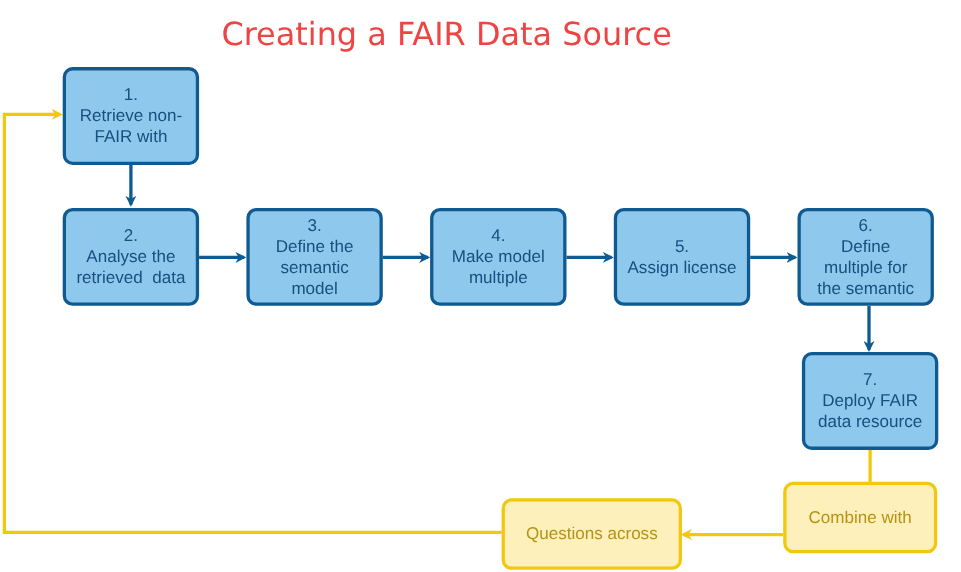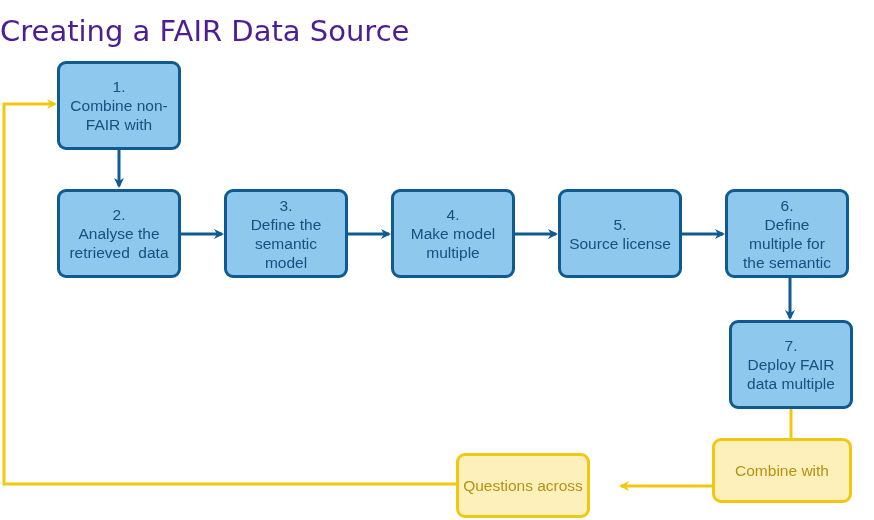--- a/index.html
+++ b/index.html
@@ -1,17 +1,17 @@
 <!DOCTYPE html>
 <html><head>
 <meta charset="utf-8">
 <style>
   html, body { margin:0; padding:0; background:#ffffff; }
   body { width:874px; height:520px; position:relative; overflow:hidden; font-family:"Liberation Sans", sans-serif; }
-  .title { position:absolute; left:0; width:812px; top:14px; text-align:left; font-family:"DejaVu Sans", sans-serif; font-size:29px; color:#4c1d95; letter-spacing:0px; }
+  .title { position:absolute; left:0; width:812px; top:14px; text-align:center; font-family:"DejaVu Sans", sans-serif; font-size:29px; color:#ef4444; letter-spacing:0px; }
   .box { position:absolute; box-sizing:border-box; border-radius:9px; display:flex; flex-direction:column; align-items:center; justify-content:center; text-align:center; font-size:15.5px; line-height:19px; }
   .blue { background:#8ec8ec; border:3px solid #0e5a91; color:#174f7e; }
   .yellow { background:#fdf0bb; border:3px solid #f2c80f; color:#b79212; }
   svg.conn { position:absolute; left:0; top:0; }
 </style>
 </head>
 <body>
 
 <div class="title">Creating a FAIR Data Source</div>
 
@@ -30,21 +30,21 @@
   <line x1="515" y1="234" x2="556" y2="234" stroke="#0e5a91" stroke-width="3" marker-end="url(#ab)"></line>
   <line x1="682" y1="234" x2="723" y2="234" stroke="#0e5a91" stroke-width="3" marker-end="url(#ab)"></line>
   <line x1="790" y1="278" x2="790" y2="318" stroke="#0e5a91" stroke-width="3" marker-end="url(#ab)"></line>
   <line x1="791" y1="408" x2="791" y2="451" stroke="#f2c80f" stroke-width="3" marker-end="url(#ay)"></line>
   <line x1="712" y1="486" x2="621" y2="486" stroke="#f2c80f" stroke-width="3" marker-end="url(#ay)"></line>
   <polyline points="456,484 4,484 4,104 55,104" fill="none" stroke="#f2c80f" stroke-width="3" stroke-linejoin="miter" marker-end="url(#ay)"></polyline>
 </svg>
 
 <div class="box blue" style="left:57px;top:61px;width:124px;height:89px;">
   <div>1.</div>
-  <div>Combine non-</div>
+  <div>Retrieve non-</div>
   <div>FAIR with</div>
 </div>
 
 <div class="box blue" style="left:57px;top:189px;width:124px;height:89px;">
   <div>2.</div>
   <div>Analyse the</div>
   <div style="white-space:pre;">retrieved  data</div>
 </div>
 
 <div class="box blue" style="left:224px;top:189px;width:124px;height:89px;">
@@ -55,35 +55,35 @@
 </div>
 
 <div class="box blue" style="left:391px;top:189px;width:124px;height:89px;">
   <div>4.</div>
   <div>Make model</div>
   <div>multiple</div>
 </div>
 
 <div class="box blue" style="left:558px;top:189px;width:124px;height:89px;">
   <div>5.</div>
-  <div>Source license</div>
+  <div>Assign license</div>
 </div>
 
 <div class="box blue" style="left:725px;top:189px;width:124px;height:89px;">
   <div>6.</div>
   <div>Define</div>
   <div>multiple for</div>
   <div>the semantic</div>
 </div>
 
 <div class="box blue" style="left:729px;top:320px;width:124px;height:89px;">
   <div>7.</div>
   <div>Deploy FAIR</div>
-  <div>data multiple</div>
+  <div>data resource</div>
 </div>
 
 <div class="box yellow" style="left:712px;top:438px;width:140px;height:65px;">
   <div>Combine with</div>
 </div>
 
-<div class="box yellow" style="left:456px;top:453px;width:134px;height:65px;">
+<div class="box yellow" style="left:456px;top:453px;width:164px;height:65px;">
   <div>Questions across</div>
 </div>
 
 </body></html>

